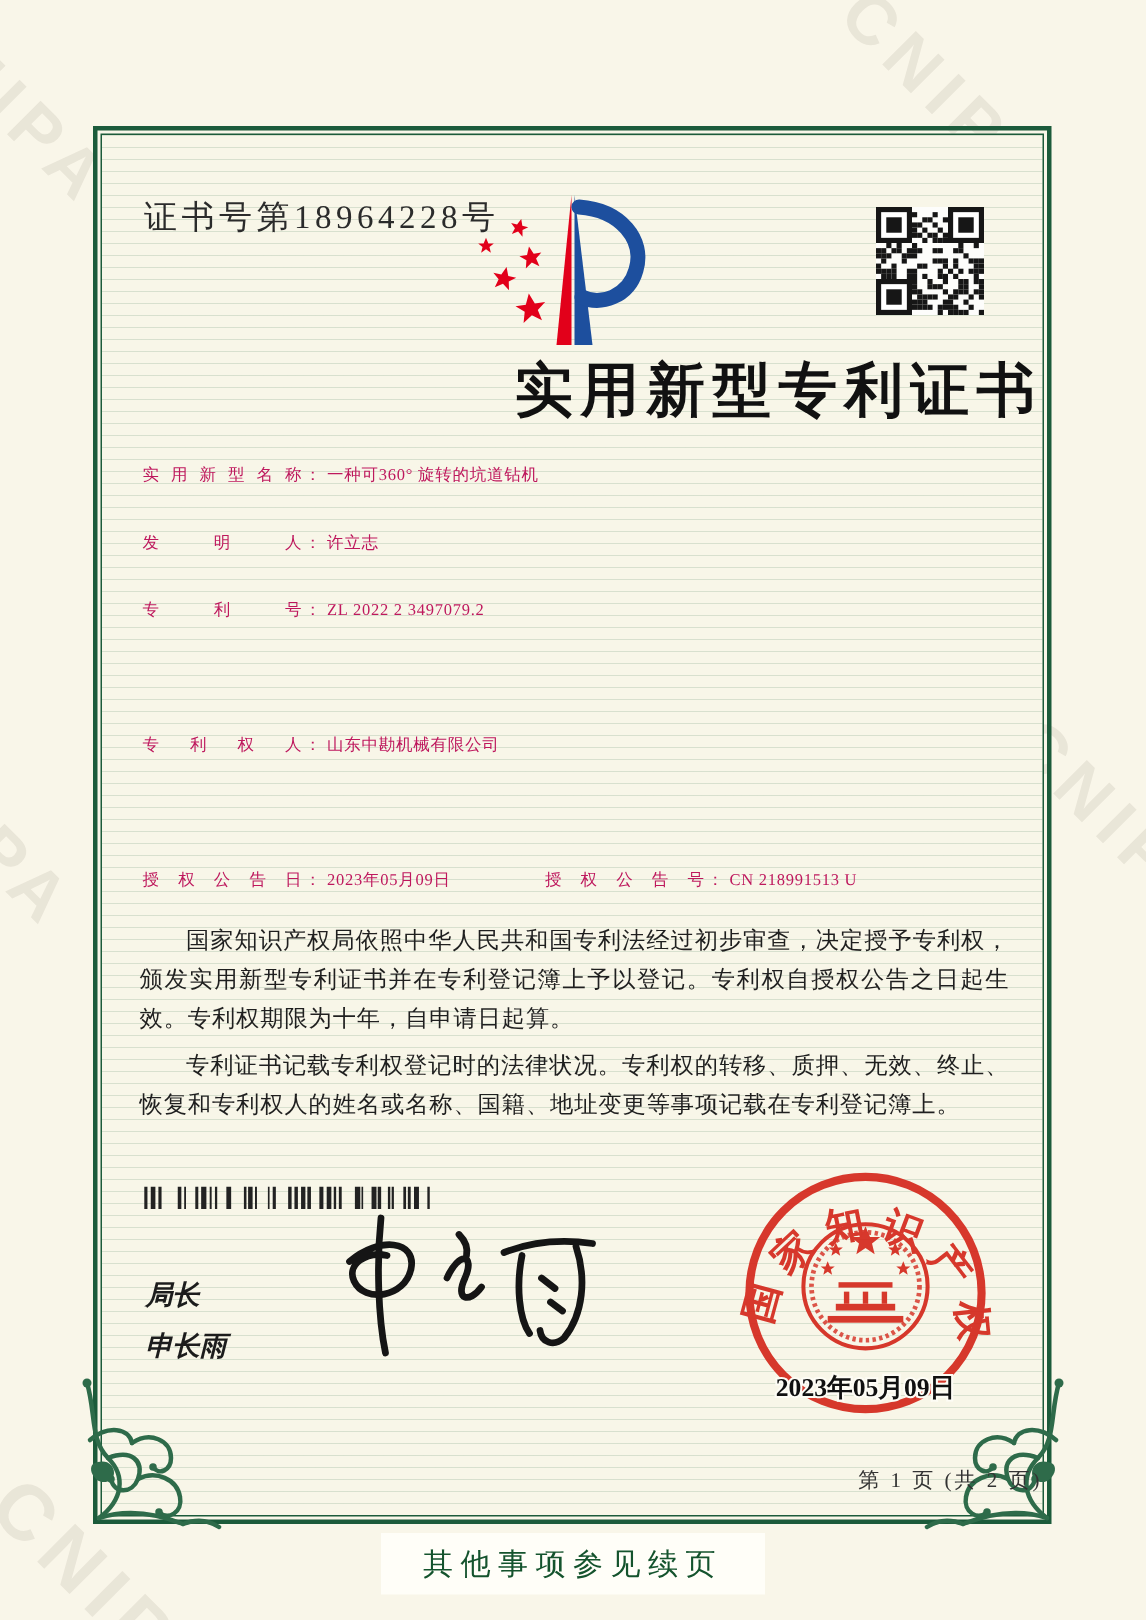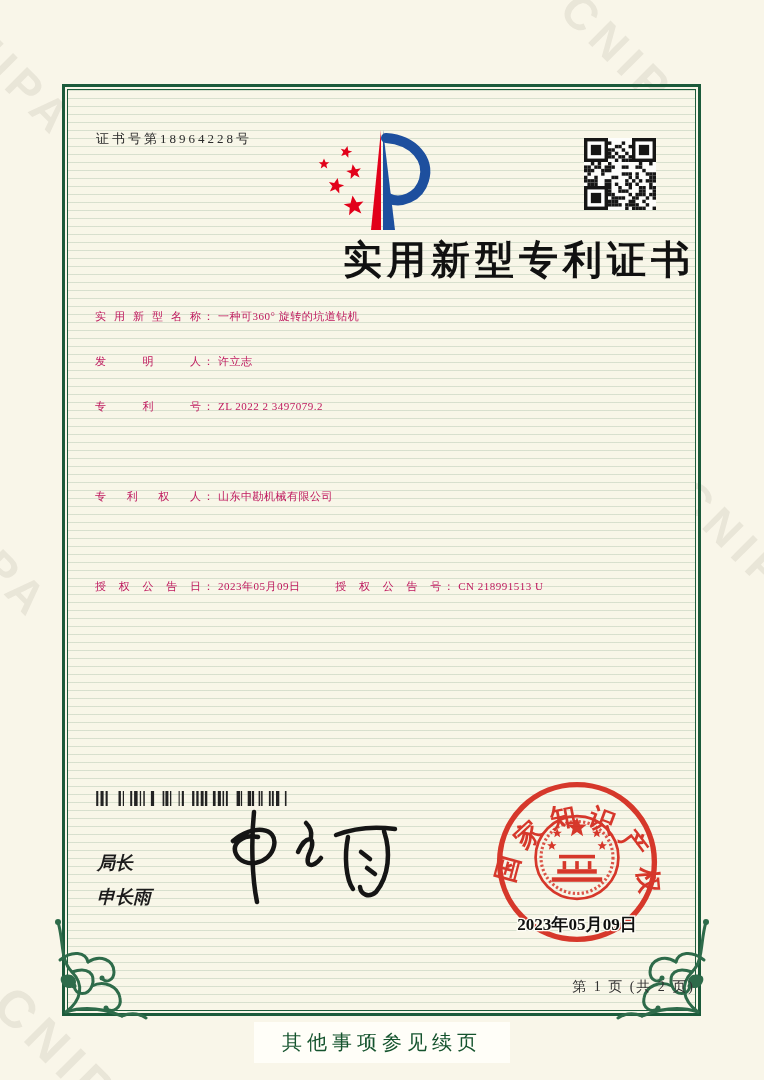--- a/index.html
+++ b/index.html
@@ -15,32 +15,32 @@
   .frame{position:absolute;left:62px;top:84px;width:633px;height:926px;
          border:3px solid #1c5b3b;background:transparent;}
   .frame-inner{position:absolute;left:2px;top:2px;right:2px;bottom:2px;
          border:1.5px solid #1c5b3b;
          background:repeating-linear-gradient(to bottom, rgba(132,166,138,0.28) 0px, rgba(132,166,138,0.28) 1px, rgba(250,248,236,0) 1px, rgba(250,248,236,0) 8px), #f8f6e8;}
 
   .flourish{position:absolute;width:112px;height:108px;}
   .flourish.bl{left:36px;top:916px;}
   .flourish.br{left:616px;top:916px;transform:scaleX(-1);}
 
-  .cert-no{position:absolute;left:96px;top:130px;font-size:13px;letter-spacing:3px;color:#2b2b2b;}
+  .cert-no{position:absolute;left:96px;top:130px;font-size:22px;letter-spacing:3px;color:#2b2b2b;}
   .logo{position:absolute;left:310px;top:126px;width:126px;height:116px;}
   .qr{position:absolute;left:584px;top:138px;width:72px;height:72px;background:#fdfdfb;}
 
   .title{position:absolute;left:62px;top:233px;width:633px;text-align:right;
          font-size:39px;font-weight:bold;letter-spacing:5px;color:#111;}
 
   .field-row{position:absolute;left:95px;width:585px;font-size:11px;color:#be185d;white-space:nowrap;}
   .flabel{display:inline-block;width:106px;text-align:justify;text-align-last:justify;}
   .colon{display:inline-block;margin:0 4px 0 2px;}
   .fvalue{letter-spacing:0.5px;}
-  .second-pair{margin-left:32px;}
+  .second-pair{margin-left:60px;}
 
   .paras{position:absolute;left:93px;top:615px;width:580px;font-size:15.5px;line-height:26px;
          color:#1f1f1f;letter-spacing:0.6px;text-align:justify;}
   .paras p{margin:0 0 5px 0;text-indent:2em;}
 
   .barcode{position:absolute;left:92px;top:791px;width:206px;height:15px;}
 
   .signature{position:absolute;left:198px;top:796px;width:212px;height:112px;}
 
   .officer{position:absolute;left:97px;top:846px;font-family:"Liberation Sans","DejaVu Sans",sans-serif;
@@ -282,20 +282,24 @@
     <span class="flabel">专利号</span><span class="colon">：</span><span class="fvalue">ZL 2022 2 3497079.2</span>
   </div>
   <div class="field-row" style="top:489px">
     <span class="flabel">专利权人</span><span class="colon">：</span><span class="fvalue">山东中勘机械有限公司</span>
   </div>
   <div class="field-row" style="top:579px">
     <span class="flabel">授权公告日</span><span class="colon">：</span><span class="fvalue">2023年05月09日</span>
     <span class="flabel second-pair">授权公告号</span><span class="colon">：</span><span class="fvalue">CN 218991513 U</span>
   </div>
 
+  <div class="paras">
+    <p>国家知识产权局依照中华人民共和国专利法经过初步审查，决定授予专利权，颁发实用新型专利证书并在专利登记簿上予以登记。专利权自授权公告之日起生效。专利权期限为十年，自申请日起算。</p>
+    <p>专利证书记载专利权登记时的法律状况。专利权的转移、质押、无效、终止、恢复和专利权人的姓名或名称、国籍、地址变更等事项记载在专利登记簿上。</p>
+  </div>
 
   <svg class="barcode" id="barcode-svg" viewBox="0 0 206 15" preserveAspectRatio="none">
       <rect x="4.2" y="0" width="2.1" height="15" fill="#222"></rect>
       <rect x="8.5" y="0" width="3.1" height="15" fill="#222"></rect>
       <rect x="13.6" y="0" width="2.1" height="15" fill="#222"></rect>
       <rect x="26.5" y="0" width="2.4" height="15" fill="#222"></rect>
       <rect x="30.8" y="0" width="1.2" height="15" fill="#222"></rect>
       <rect x="38.2" y="0" width="2.0" height="15" fill="#222"></rect>
       <rect x="42.1" y="0" width="3.5" height="15" fill="#222"></rect>
       <rect x="47.8" y="0" width="1.3" height="15" fill="#222"></rect>

